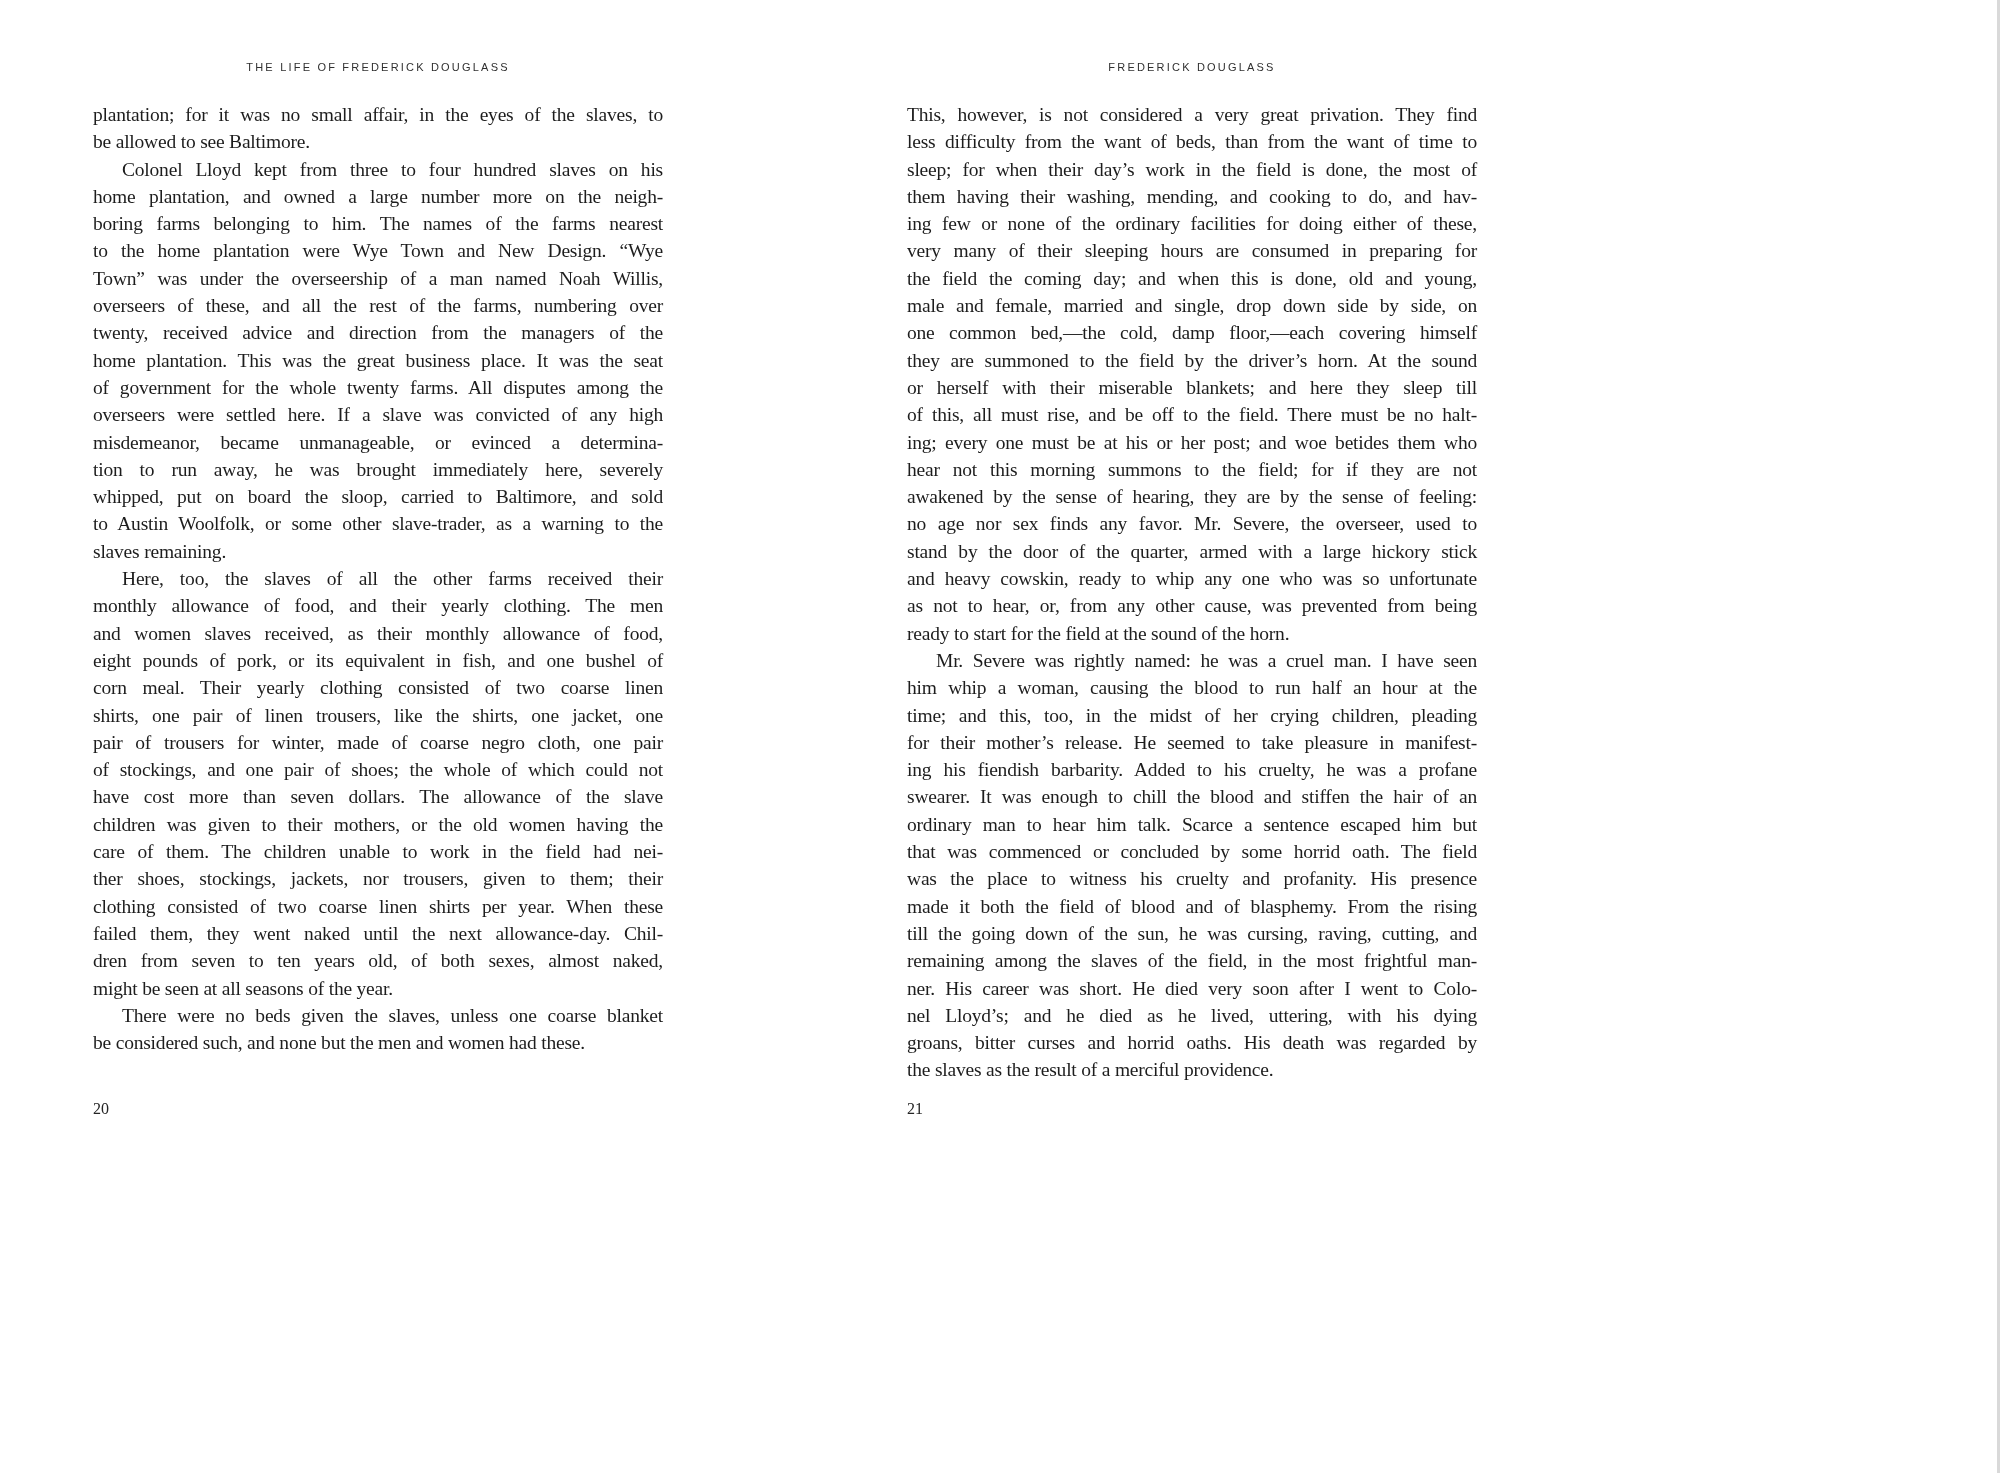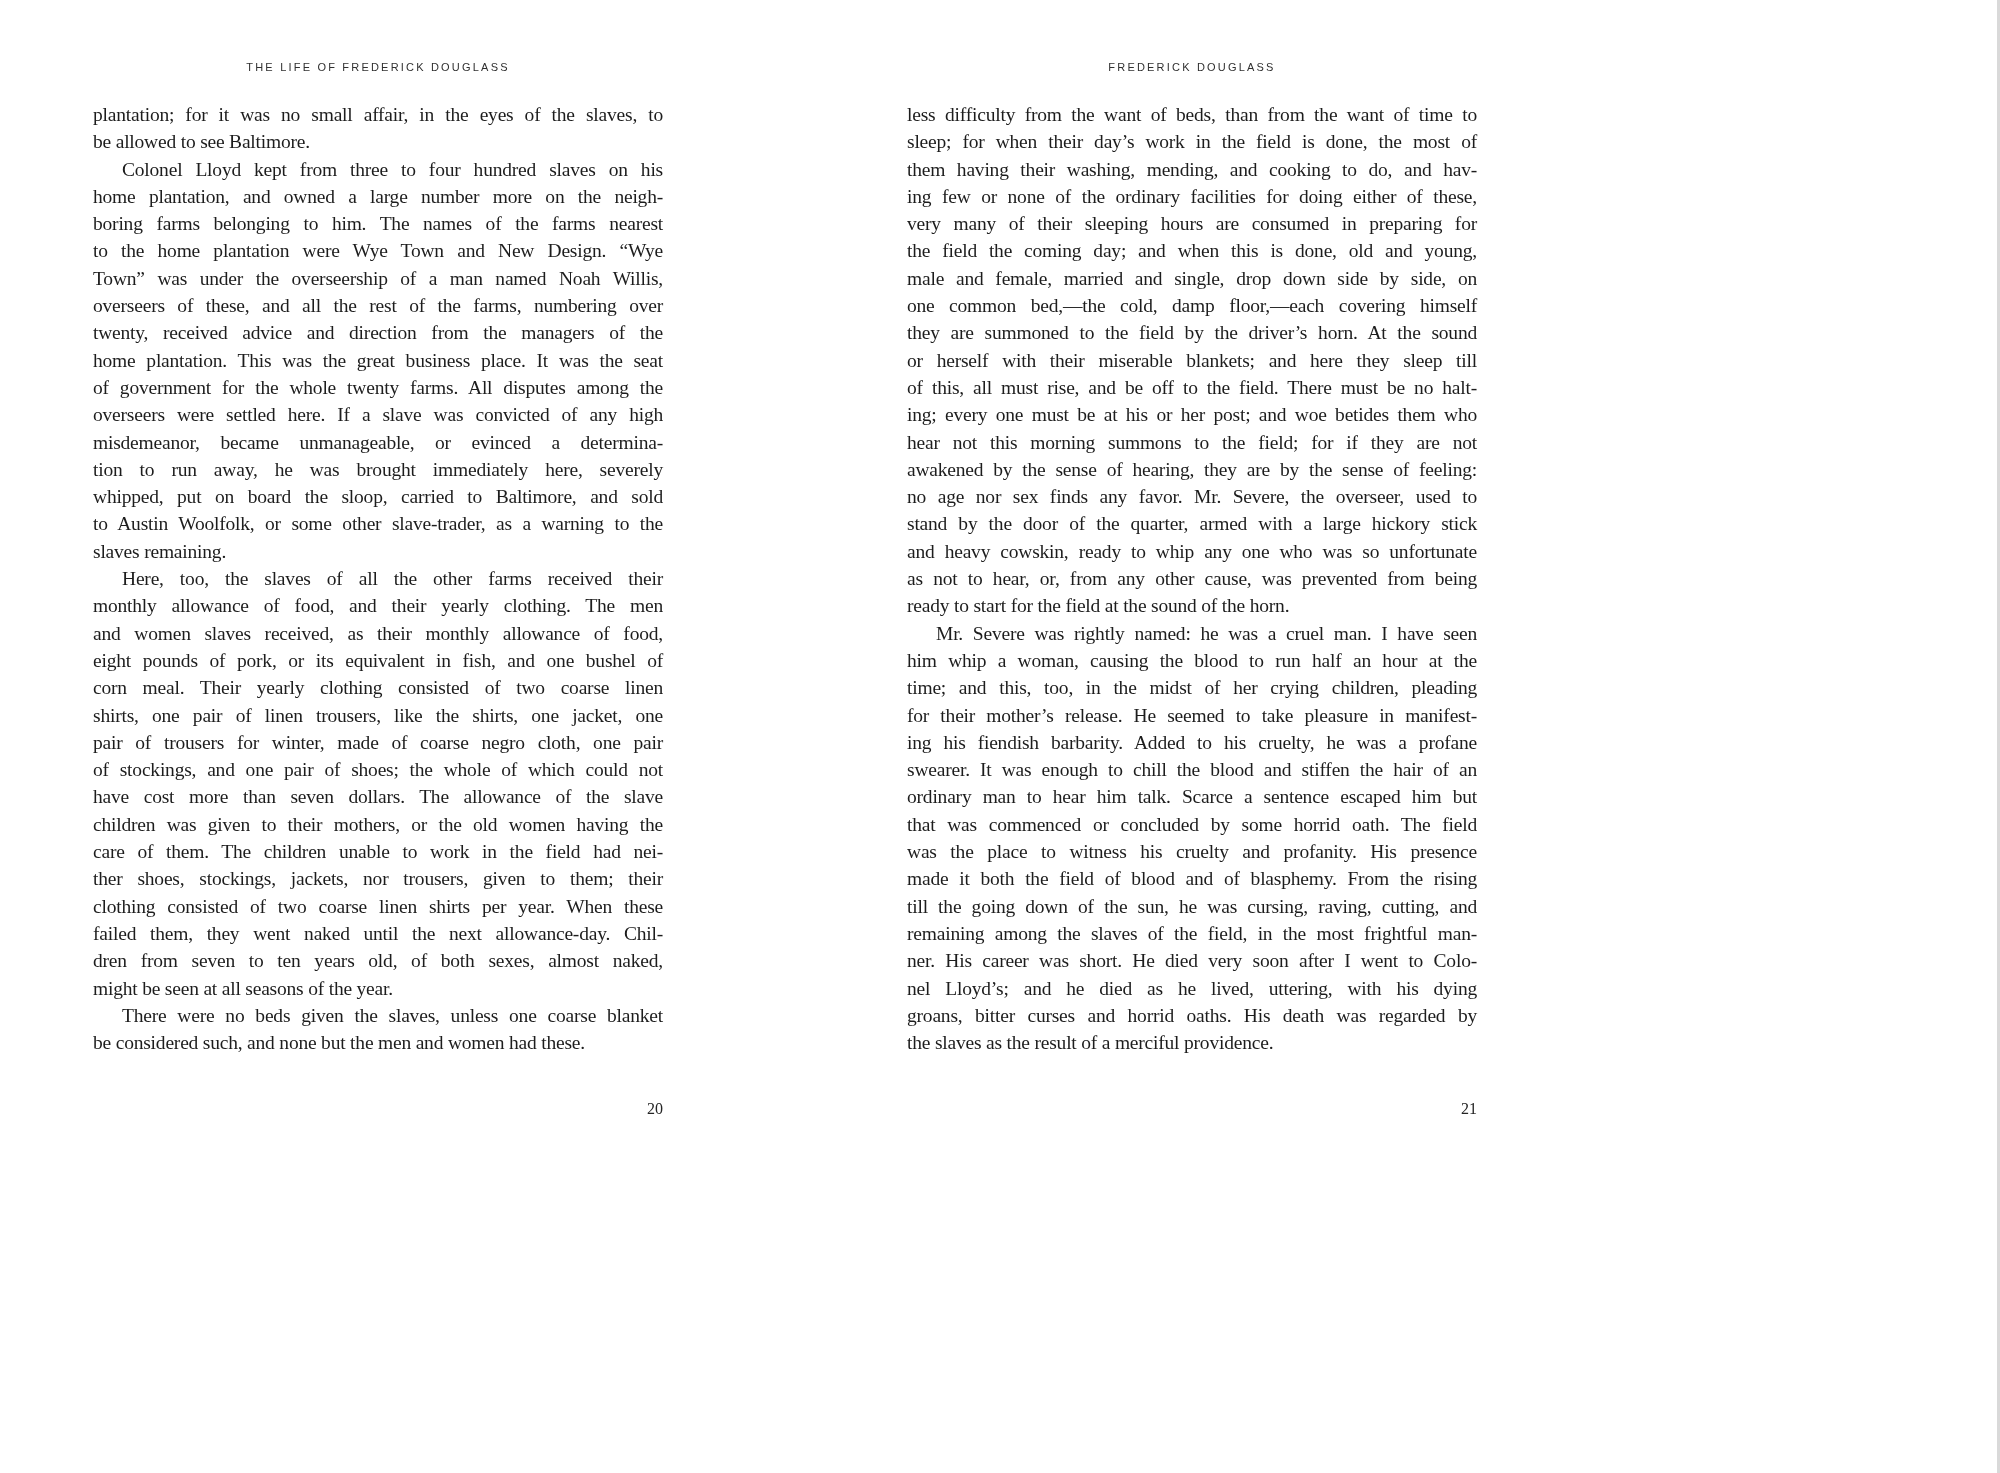--- a/index.html
+++ b/index.html
@@ -48,21 +48,21 @@
     text-align-last: justify;
   }
   .line.para-end   { text-align-last: left; }
   .line.para-indent { text-indent: 29px; }
 
   .folio {
     position: absolute;
     top: 1100px;
     left: 0;
     width: 100%;
-    text-align: right;
+    text-align: left;
     font-size: 16px;
     color: #242424;
   }
 
   .screen-edge {
     position: absolute;
     top: 0;
     right: 0;
     width: 3px;
     height: 1473px;
@@ -119,20 +119,21 @@
         <div class="line para-end">be considered such, and none but the men and women had these.</div>
       </div>
     </div>
   <div class="folio">20</div>
 </div>
 
 <div class="column col-right">
   <div class="running-head">FREDERICK DOUGLASS</div>
   <div class="text-block">
       <div class="para">
+        <div class="line">This, however, is not considered a very great privation. They find</div>
         <div class="line">less difficulty from the want of beds, than from the want of time to</div>
         <div class="line">sleep; for when their day’s work in the field is done, the most of</div>
         <div class="line">them having their washing, mending, and cooking to do, and hav-</div>
         <div class="line">ing few or none of the ordinary facilities for doing either of these,</div>
         <div class="line">very many of their sleeping hours are consumed in preparing for</div>
         <div class="line">the field the coming day; and when this is done, old and young,</div>
         <div class="line">male and female, married and single, drop down side by side, on</div>
         <div class="line">one common bed,—the cold, damp floor,—each covering himself</div>
         <div class="line">they are summoned to the field by the driver’s horn. At the sound</div>
         <div class="line">or herself with their miserable blankets; and here they sleep till</div>

